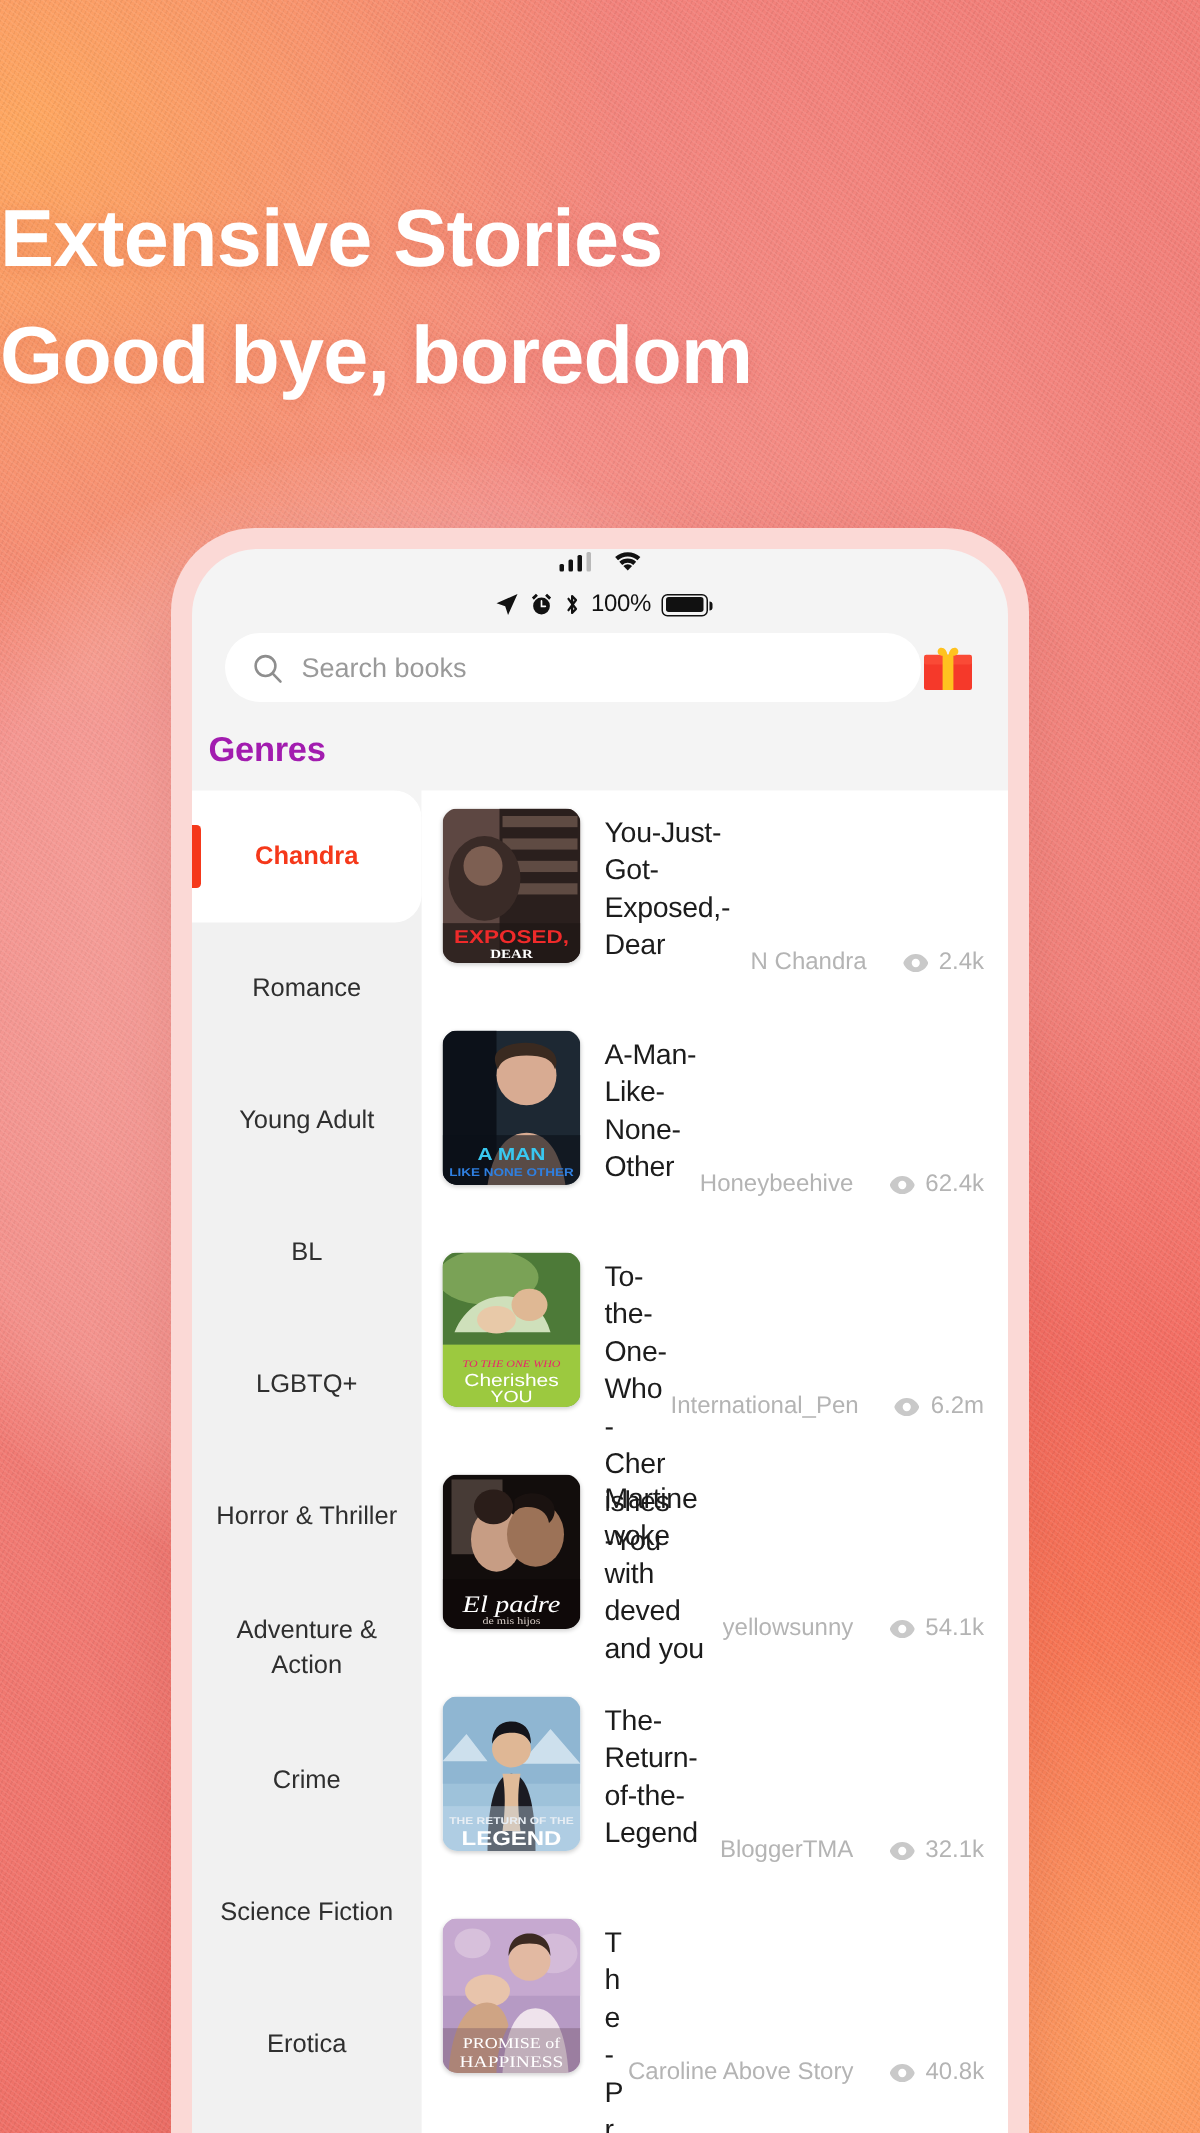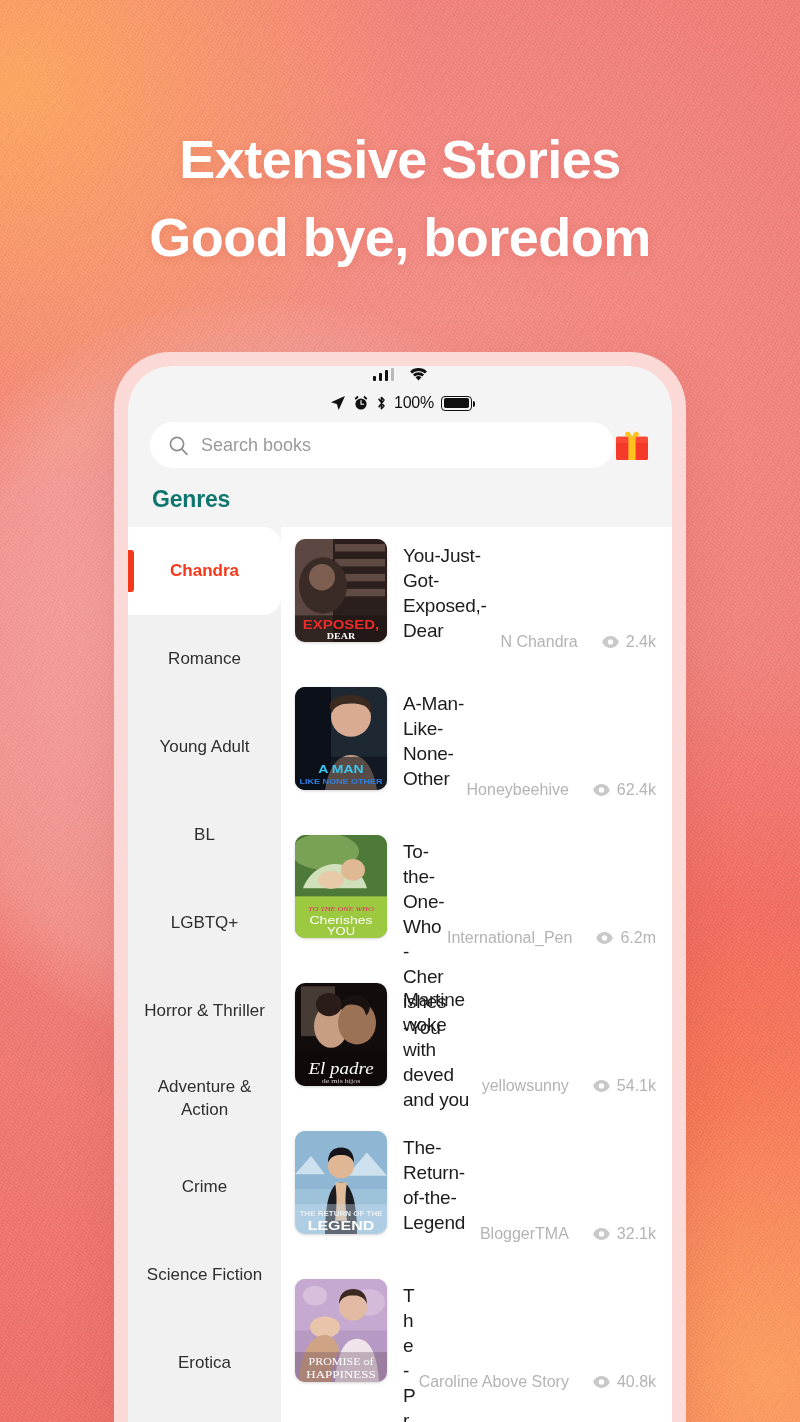--- a/index.html
+++ b/index.html
@@ -31,21 +31,21 @@
     position:absolute;
     left:-120px; top:300px;
     width:760px; height:760px;
     border-radius:50%;
     background: radial-gradient(circle, rgba(255,255,255,0.26) 0%, rgba(255,255,255,0.16) 58%, rgba(255,255,255,0) 72%);
   }
 
   
   .headline {
     position:absolute; top:120px; left:0; width:800px;
-    text-align:center; color:#fff;
+    color:#fff;
     font-size:54px; font-weight:bold; line-height:1.45;
     letter-spacing:-0.5px;
     text-shadow:0 2px 10px rgba(200,60,50,.18);
   }
   .headline .l2 { display:block; }
 
   
   .phone {
     position:absolute; left:114px; top:352px;
     width:572px; height:1090px;
@@ -93,22 +93,22 @@
   }
   .searchbox {
     flex:1; height:46px; background:#fff; border-radius:23px;
     display:flex; align-items:center; padding:0 18px; gap:12px;
   }
   .search-ph { color:#9a9a9a; font-size:18px; }
   .gift { width:36px; height:34px; flex:0 0 auto; }
 
   
   .genres-h {
-    padding:18px 22px 14px 24px;
-    font-size:23px; font-weight:bold; color:#0f766e; letter-spacing:-0.2px;
+    padding:18px 22px 14px 11px;
+    font-size:23px; font-weight:bold; color:#a21caf; letter-spacing:-0.2px;
   }
 
   
   .content { display:flex; height:calc(100% - 160px); }
   .sidebar {
     width:153px; flex:0 0 153px; background:#f1f1f1;
     border-top-right-radius:18px;
     position:relative;
   }
   .g-item {

